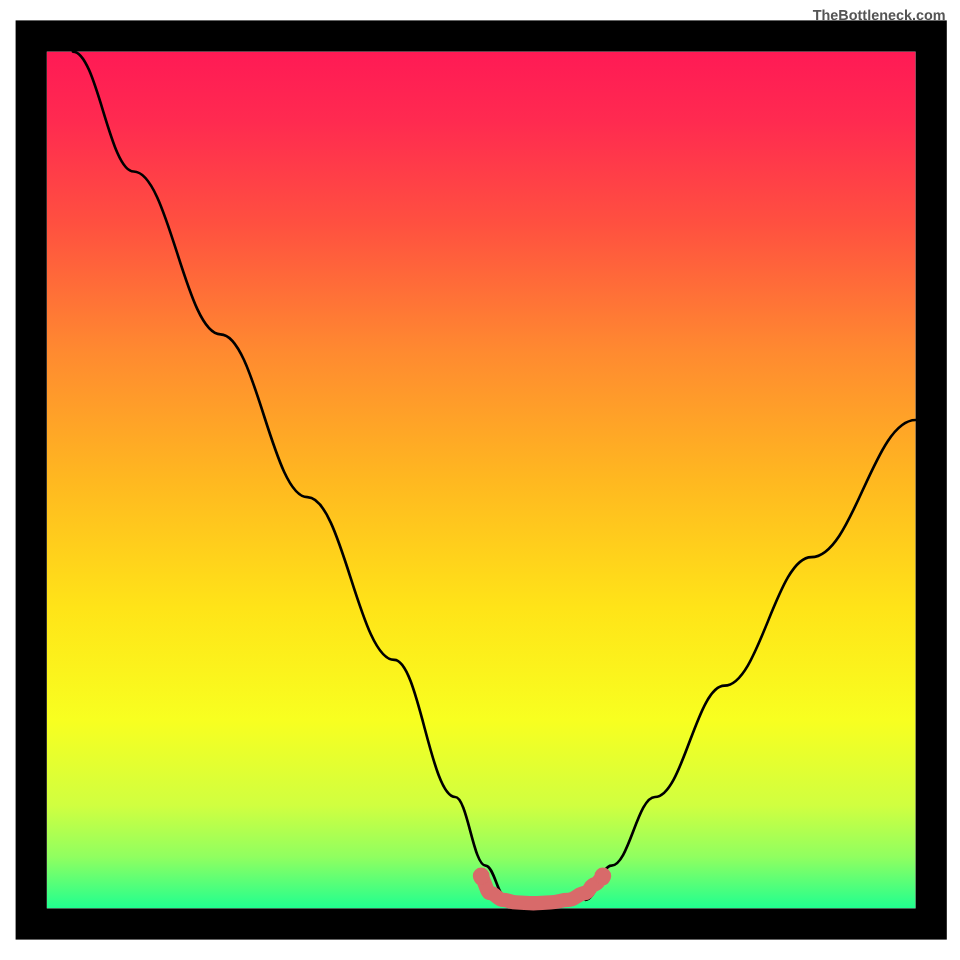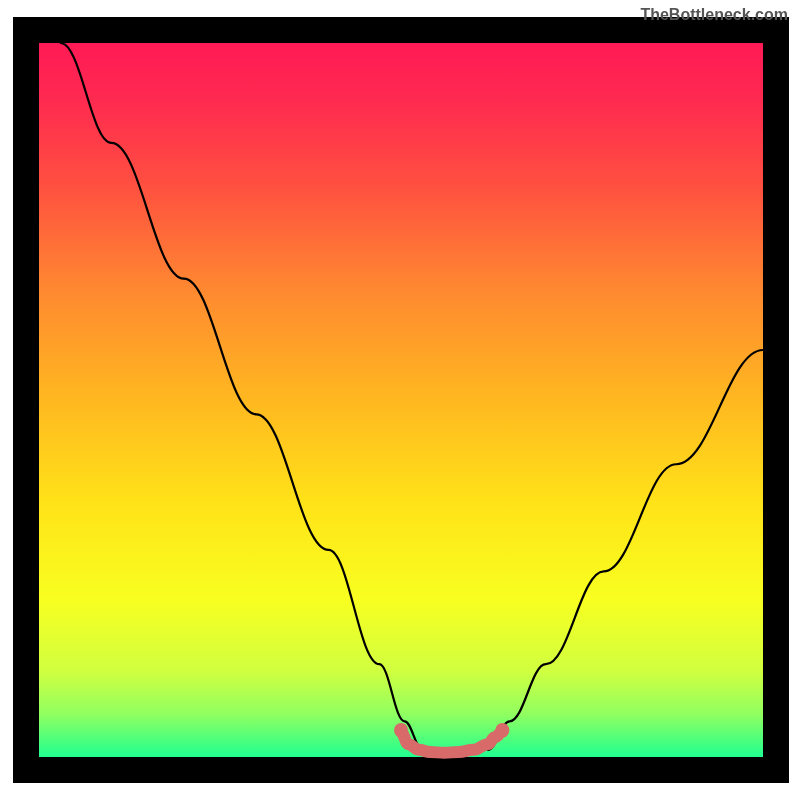--- a/index.html
+++ b/index.html
@@ -13,21 +13,21 @@
   }
   .container {
     position: relative;
     width: 800px;
     height: 800px;
   }
   .watermark {
     position: absolute;
     top: 6px;
     right: 12px;
-    font-size: 16px;
+    font-size: 12px;
     color: #555555;
     font-weight: bold;
     z-index: 10;
   }
   svg {
     display: block;
   }
 </style>
 </head>
 <body>

